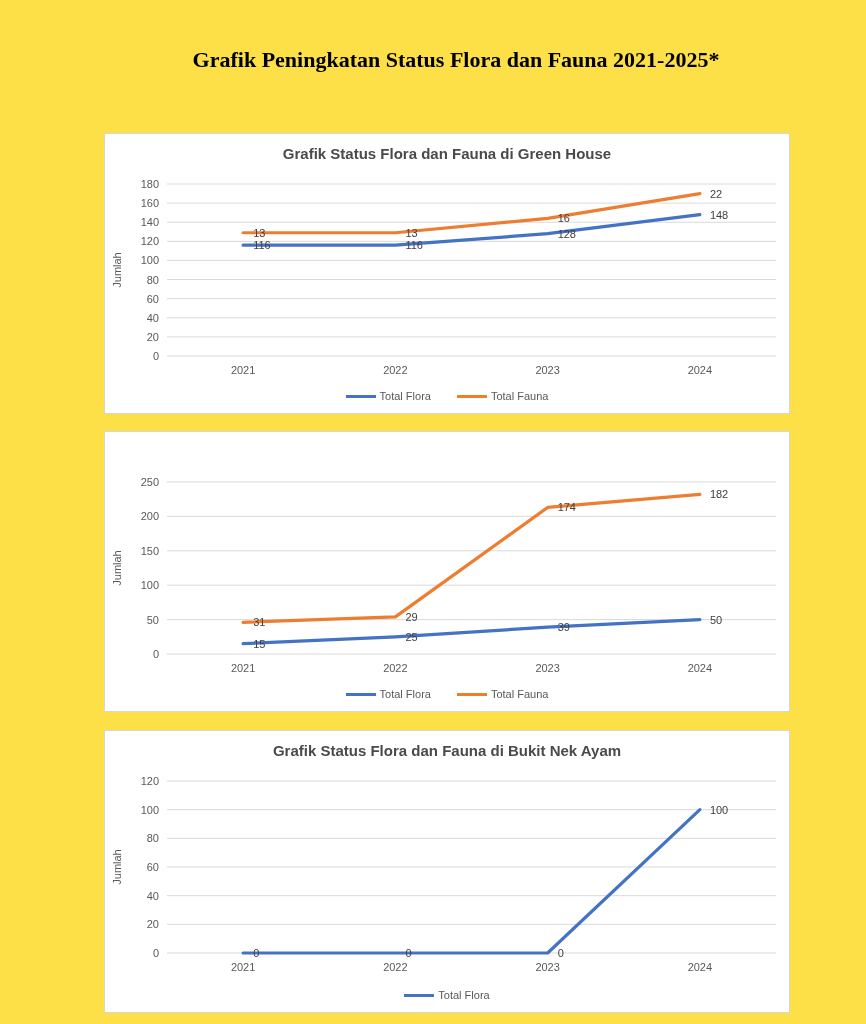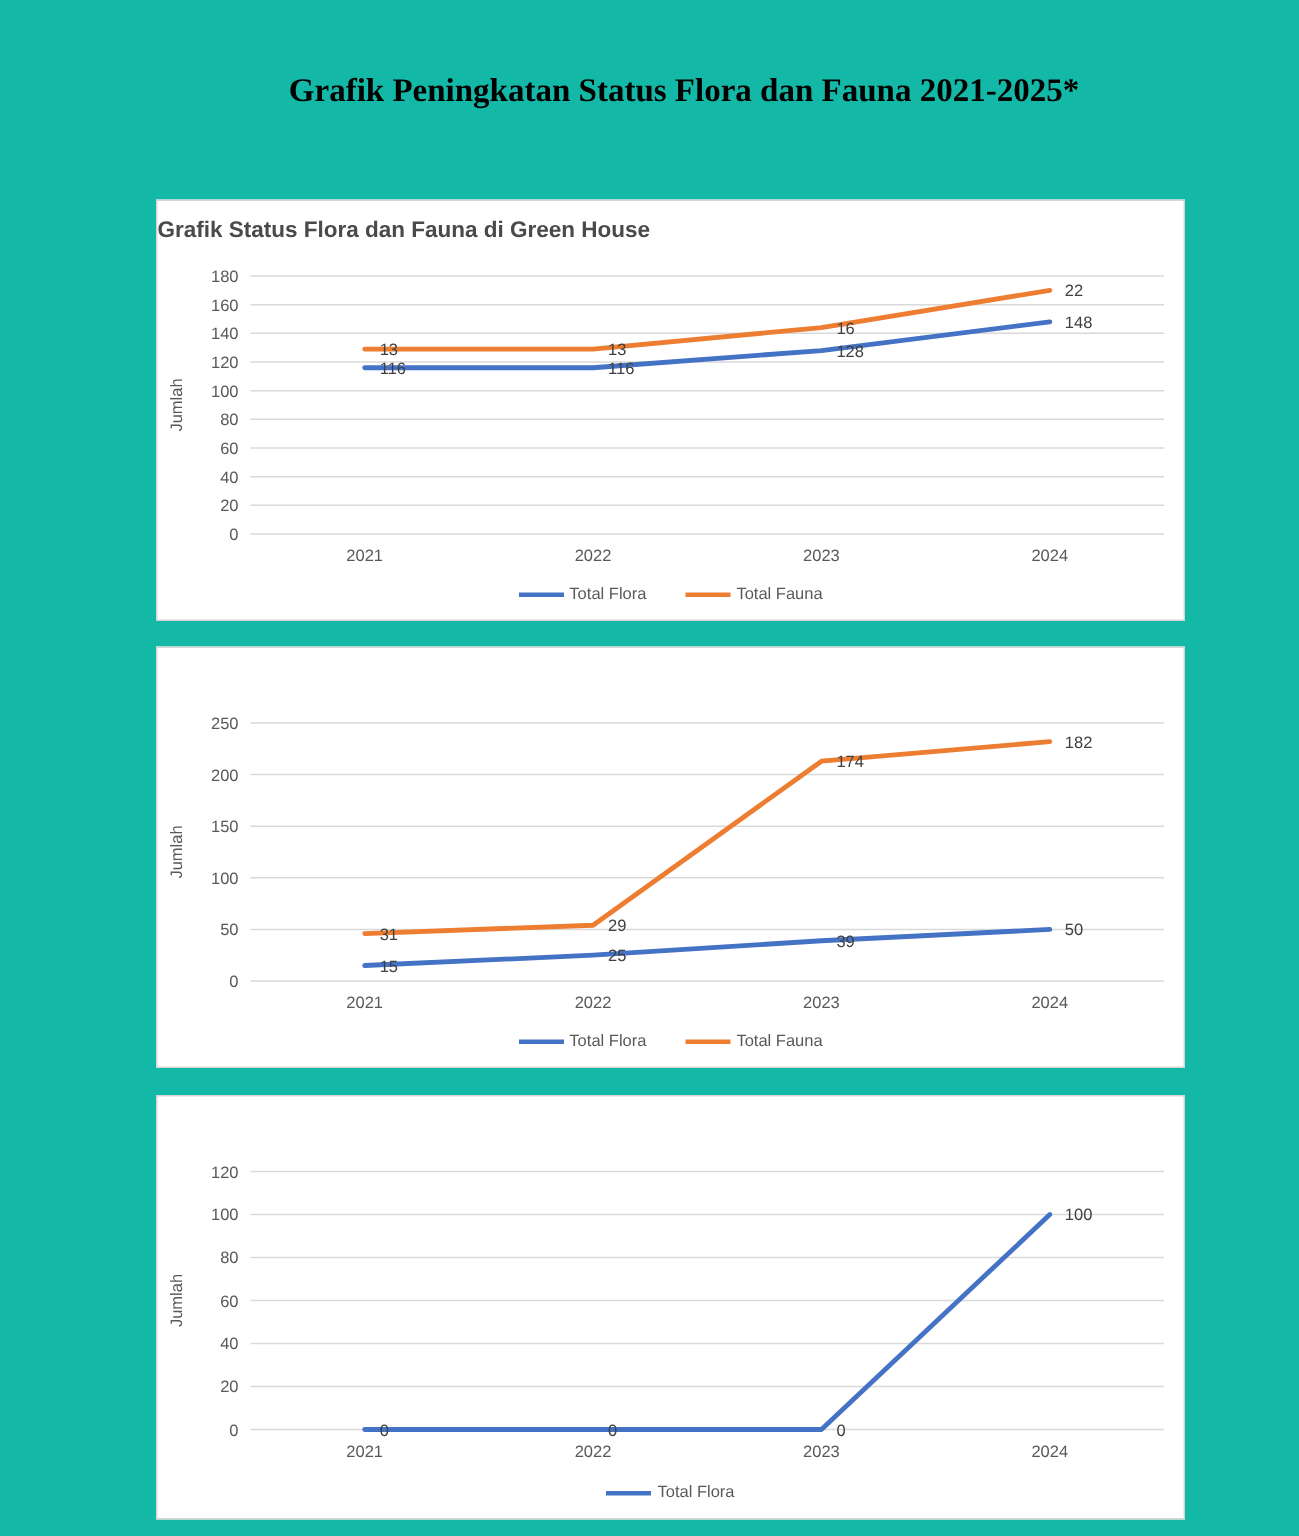--- a/index.html
+++ b/index.html
@@ -1,25 +1,25 @@
 <!DOCTYPE html>
 <html><head>
 <meta charset="utf-8">
 <style>
   html,body{margin:0;padding:0;background:#ffffff;}
-  .page{position:relative;width:866px;height:1024px;background:#14b8a6;overflow:hidden;
+  .page{position:relative;width:866px;height:1024px;background:#fde047;overflow:hidden;
         font-family:"Liberation Sans",sans-serif;}
   .page-title{position:absolute;top:32px;left:23px;width:100%;text-align:center;
         font-family:"Liberation Serif",serif;font-weight:bold;font-size:22px;color:#000000;}
   .panel{position:absolute;left:104px;width:686px;background:#ffffff;
         border:1px solid #d6d6d6;box-sizing:border-box;}
   .panel-1{top:133px;height:281px;}
   .panel-2{top:431px;height:281px;}
   .panel-3{top:730px;height:283px;}
-  .chart-title{position:absolute;top:11px;left:0;width:100%;
+  .chart-title{position:absolute;top:11px;left:0;width:100%;text-align:center;
         font-size:15px;font-weight:bold;color:#4a4a4a;}
   svg.plot{position:absolute;top:0;left:0;width:684px;height:279px;}
   .legend{position:absolute;bottom:11px;left:0;width:100%;display:flex;
         justify-content:center;gap:26px;align-items:center;}
   .legend-item{display:flex;align-items:center;gap:4px;}
   .legend-swatch{display:inline-block;width:30px;height:3px;}
   .legend-label{font-size:11px;color:#595959;}
   .grid{stroke:#d9d9d9;stroke-width:1;}
   .series{fill:none;stroke-width:3.2;stroke-linejoin:round;stroke-linecap:round;}
   .tick{font:11px "Liberation Sans",sans-serif;fill:#595959;}
@@ -147,20 +147,21 @@
         <text x="138.125" y="240" text-anchor="middle" class="xcat">2021</text>
         <text x="290.375" y="240" text-anchor="middle" class="xcat">2022</text>
         <text x="442.625" y="240" text-anchor="middle" class="xcat">2023</text>
         <text x="594.875" y="240" text-anchor="middle" class="xcat">2024</text>
         <polyline points="138.125,222 290.375,222 442.625,222 594.875,78.66666666666666" class="series" stroke="#4472C4"></polyline>
         <text x="148.125" y="226" class="dlabel">0</text>
         <text x="300.375" y="226" class="dlabel">0</text>
         <text x="452.625" y="226" class="dlabel">0</text>
         <text x="604.875" y="82.66666666666666" class="dlabel">100</text>
       </svg>
+    <div class="chart-title">Grafik Status Flora dan Fauna di Bukit Nek Ayam</div>
     <div class="legend">
         <span class="legend-item">
           <span class="legend-swatch" style="background: rgb(68, 114, 196);"></span>
           <span class="legend-label">Total Flora</span>
         </span>
       </div>
   </div>
 
 </div>
 

